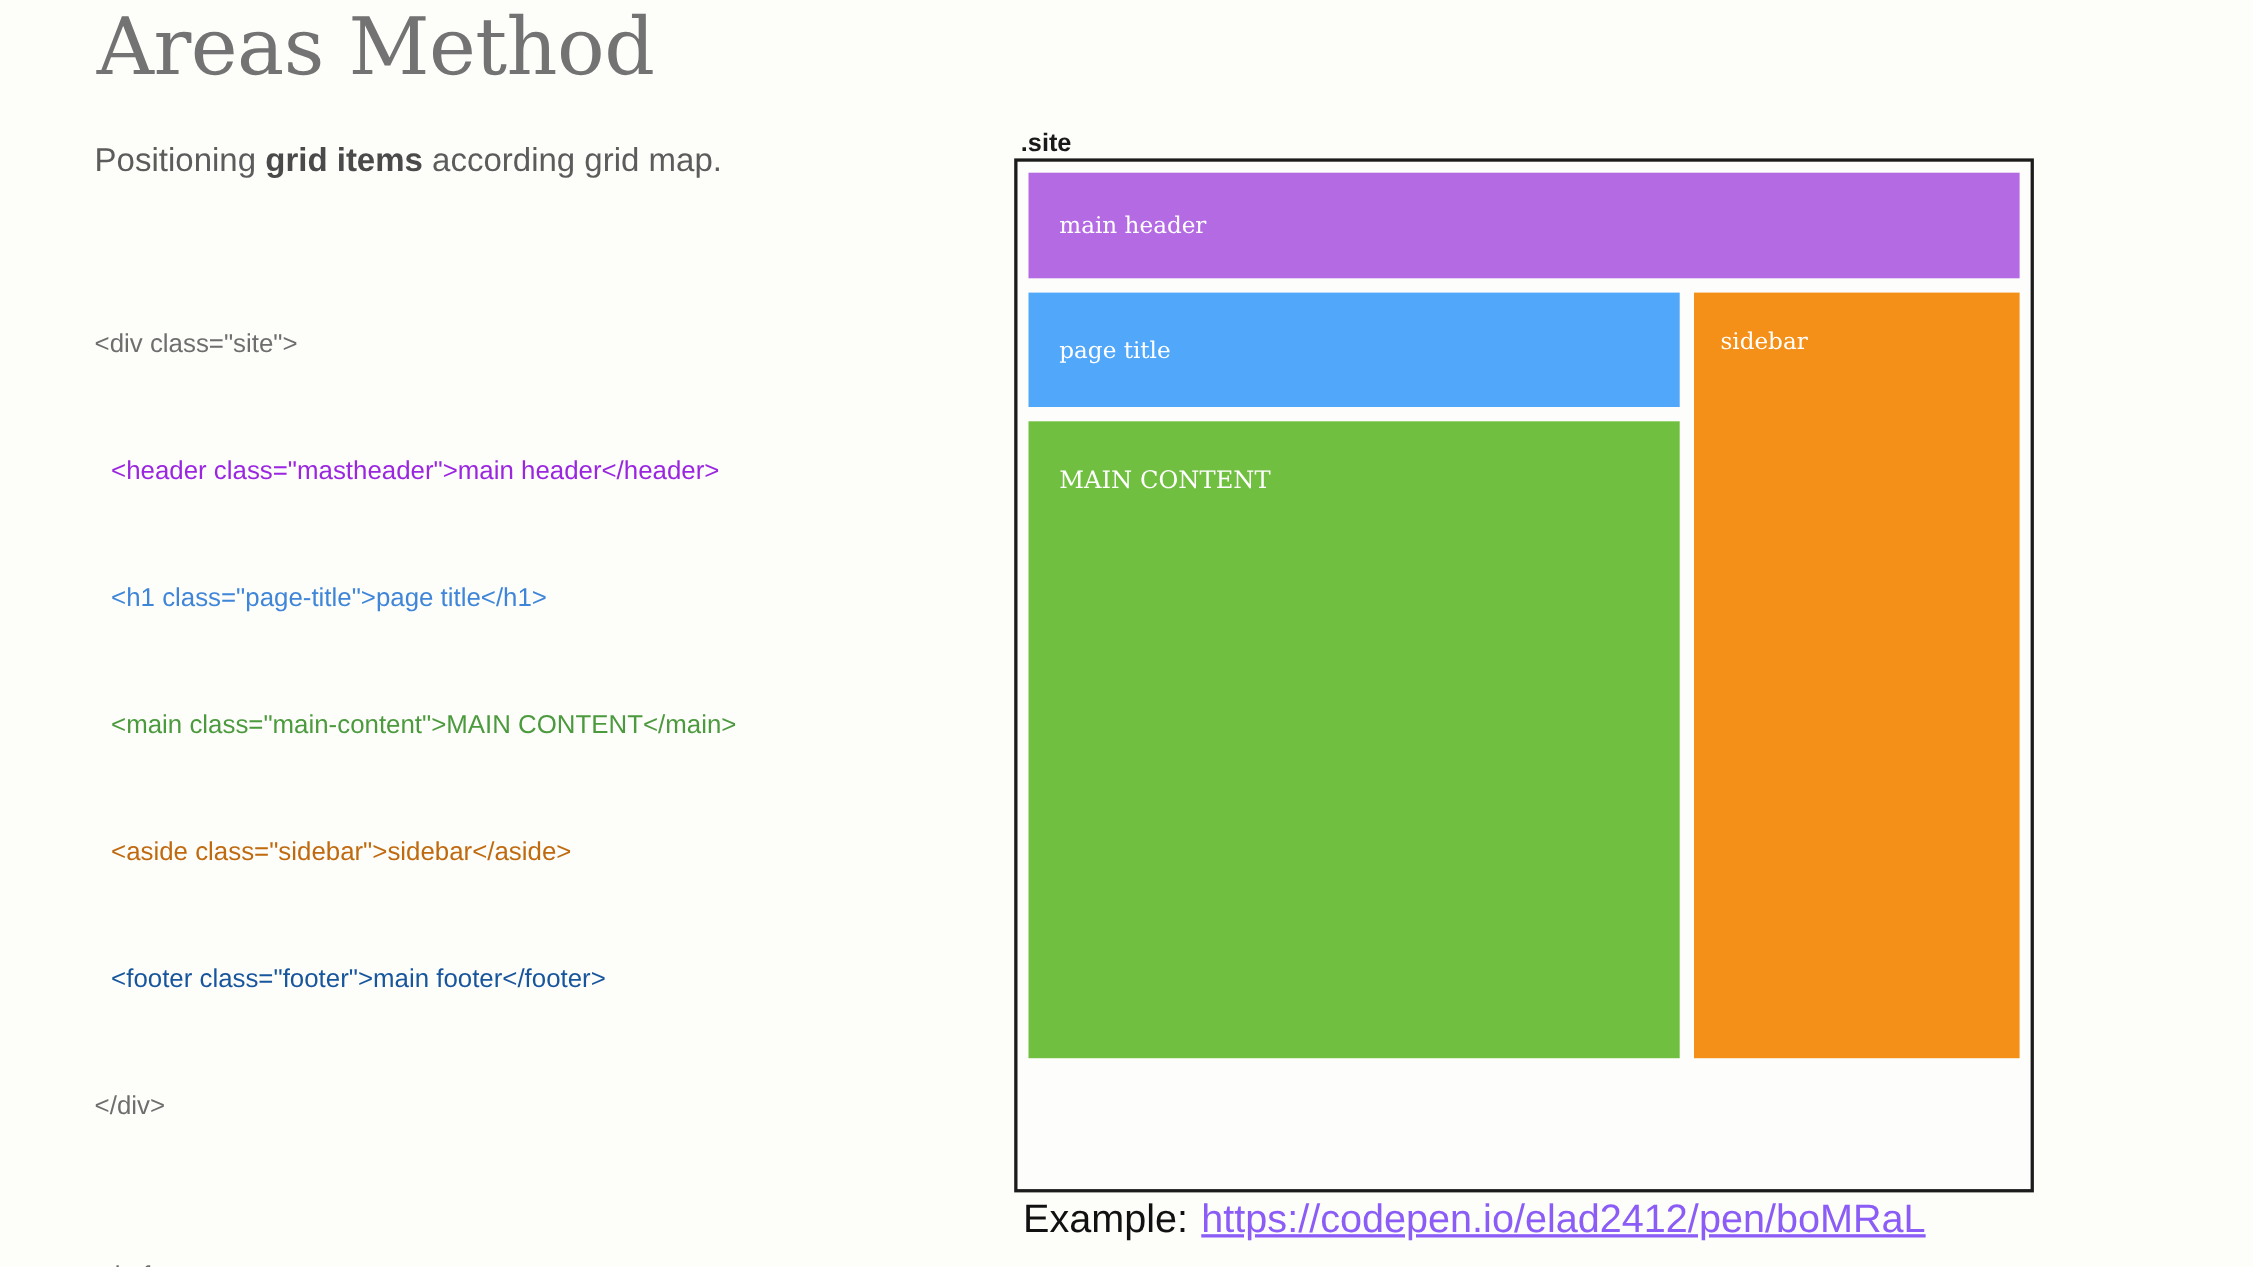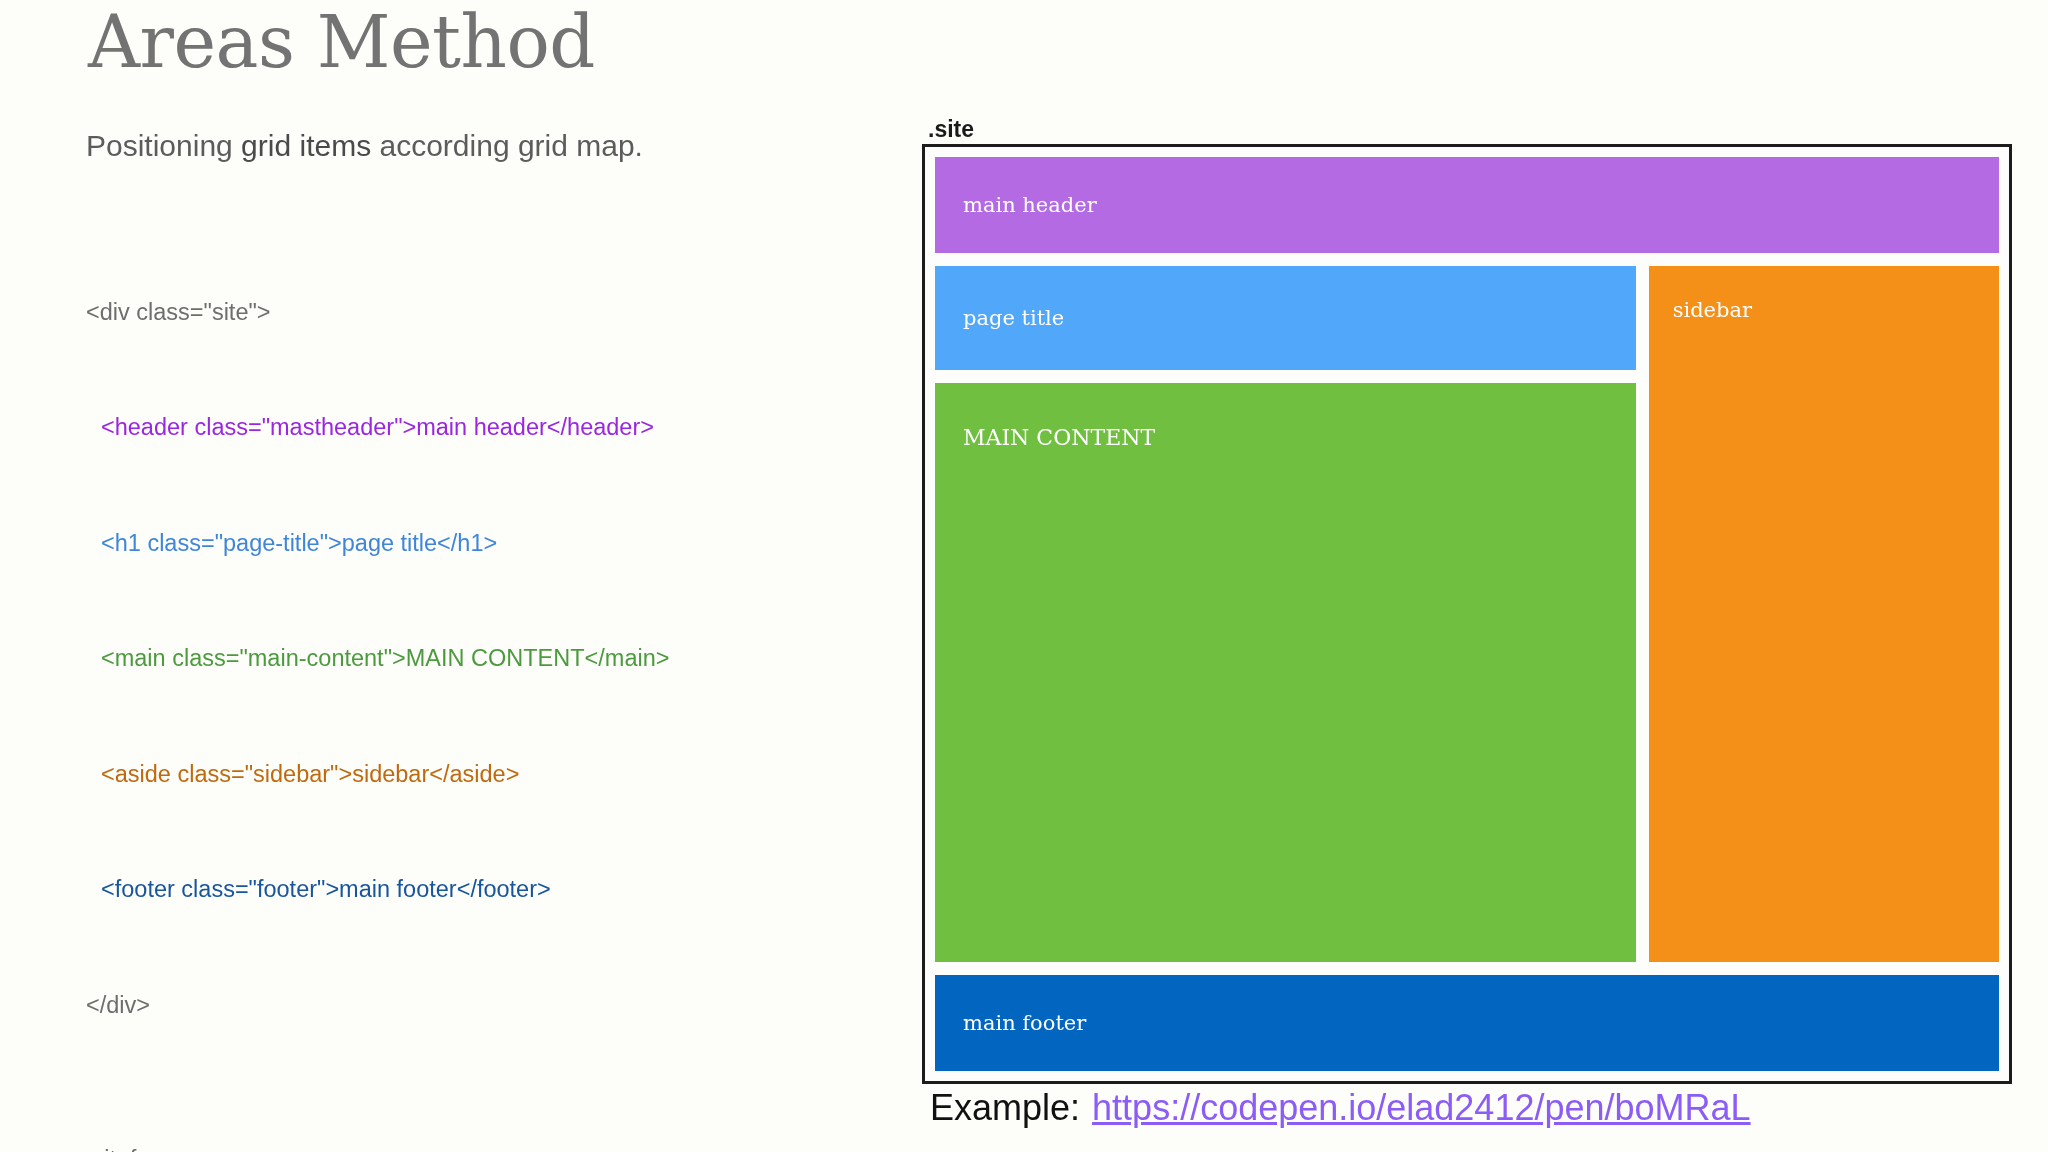--- a/index.html
+++ b/index.html
@@ -37,21 +37,21 @@
     width: 800px;
   }
 
   .subtitle {
     font-size: 30px;
     color: #5c5c5c;
     line-height: 1.3;
     margin-bottom: 12px;
     white-space: nowrap;
   }
-  .subtitle b { color: #4a4a4a; font-weight: normal; margin-top: 24px; }
+  .subtitle b { color: #4a4a4a; font-weight: bold; margin-top: 24px; }
 
   .code {
     font-size: 23.5px;
     line-height: 38.5px;
     color: #6e6e6e;
     white-space: pre;
   }
   .code .ln { display: block; white-space: pre; }
   .ind1 { padding-left: 15px; }
 
@@ -75,21 +75,21 @@
     color: #1a1a1a;
     padding-left: 6px;
     margin-bottom: 3px;
     line-height: 1;
   }
   .site-box {
     border: 3px solid #1c1c1c;
     background: #fdfdfb;
     padding: 10px;
     box-sizing: border-box;
-    width: 1090px;
+    width: 927px;
     height: 940px;
     display: flex;
     flex-direction: column;
   }
   .grid-site {
     flex: 1 1 auto;
     display: grid;
     grid-template-columns: 2fr 1fr;
     grid-template-rows: 96px 104px 1fr 96px;
     grid-template-areas:
@@ -206,20 +206,17 @@
       </div>
       <div class="cell a-title">
         <span class="cell-label">page title</span>
       </div>
       <div class="cell a-main">
         <span class="cell-label">MAIN CONTENT</span>
       </div>
       <div class="cell a-sidebar">
         <span class="cell-label">sidebar</span>
       </div>
-      <div class="cell a-footer">
-        <span class="cell-label">main footer</span>
-      </div>
     </div>
   </div>
 </div>
 
 <div class="example-line"><span class="ex-label">Example:</span><a class="ex-link" href="#">https://codepen.io/elad2412/pen/boMRaL</a></div>
 
 </body></html>

